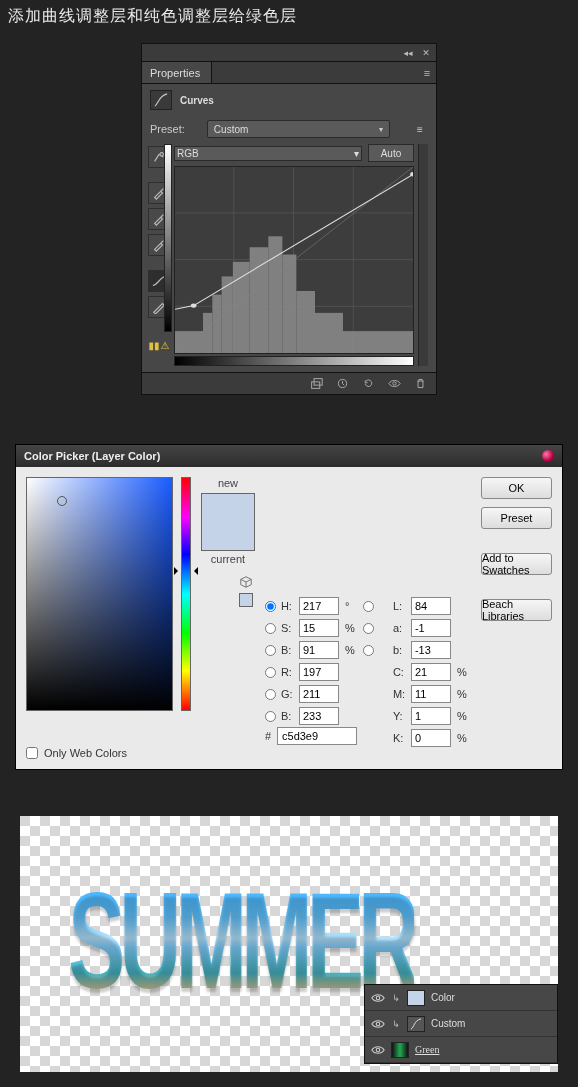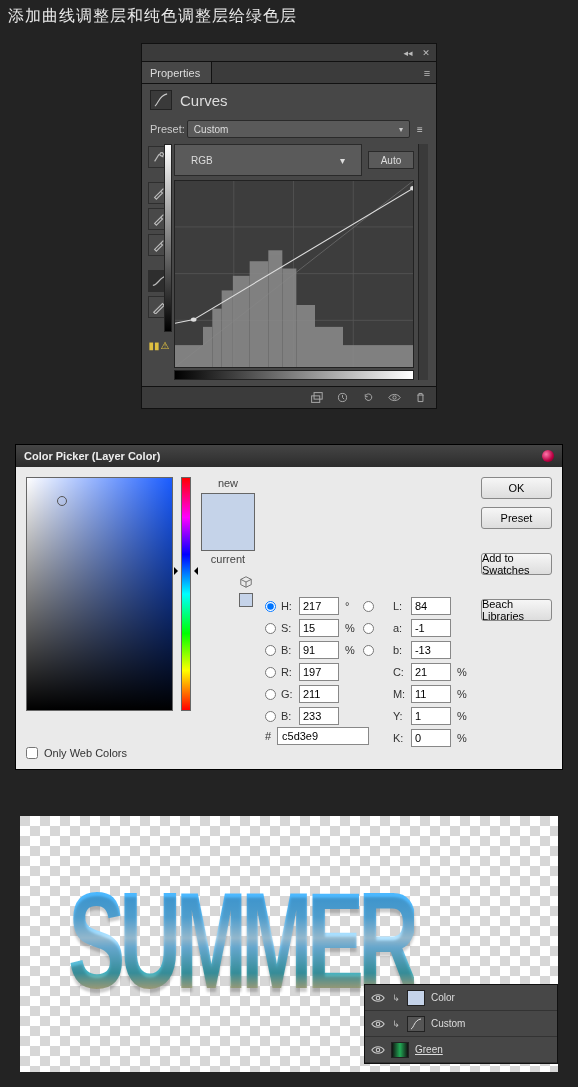--- a/index.html
+++ b/index.html
@@ -10,37 +10,37 @@
 
 
 .props-wrap { width: 296px; margin: 6px auto 0 auto; background: #474747; border: 1px solid #111; position: relative; }
 .props-head { height: 18px; background: #3b3b3b; border-bottom: 1px solid #111; display:flex; justify-content:flex-end; align-items:center; padding-right:4px; gap:6px;}
 .props-head .hicon { width:12px; height:12px; display:flex;align-items:center;justify-content:center;color:#bbb;font-size:9px; }
 .props-tab { background:#474747; width:70px; height:22px; color:#ddd; font-size:11px; display:flex;align-items:center; padding-left:8px; border-right:1px solid #111; border-bottom:1px solid #111; position:relative; top:0; }
 .props-tabbar { background:#3b3b3b; display:flex; height:22px; border-bottom:1px solid #111;}
 .curves-title { display:flex; align-items:center; gap:8px; padding:6px 8px; }
 .curves-title .ic { width:22px;height:20px;background:#3a3a3a;border:1px solid #222; display:flex;align-items:center;justify-content:center;}
 .curves-title .ic svg{width:14px;height:14px;stroke:#ccc;fill:none;stroke-width:1.2;}
-.curves-title span { color:#ddd; font-size:15px; font-weight:normal;}
-.preset-row { display:flex; align-items:center; gap:2px; padding:4px 8px 6px 8px;}
+.curves-title span { color:#ddd; font-size:10px; font-weight:bold;}
+.preset-row { display:flex; align-items:center; gap:22px; padding:4px 8px 6px 8px;}
 .preset-row label { color:#ccc; font-size:11px; }
 .preset-row .sel { flex:1; height:18px; background:#5a5a5a; border:1px solid #2a2a2a; border-radius:2px; color:#ddd; font-size:10px; padding:0 6px; display:flex;align-items:center;justify-content:space-between;}
 .preset-row .sel .arr { font-size:8px;color:#ccc; }
 .preset-row .menu { width:16px;height:16px; color:#ccc; font-size:10px; display:flex;align-items:center;justify-content:center;}
 
 .curves-body { display:flex; padding:0 8px 6px 6px; gap:4px; }
 .tool-col { width:22px; display:flex; flex-direction:column; gap:4px; padding-top:2px;}
 .tool-col .tbtn { width:22px;height:22px;background:#494949;border:1px solid #2e2e2e; display:flex;align-items:center;justify-content:center;}
 .tool-col .tbtn.active { background:#2e2e2e; }
 .tool-col .tbtn svg { width:14px;height:14px; stroke:#bbb; fill:none; stroke-width:1.3; }
 .tool-col .warn { color:#e0c040; font-size:10px; display:flex;align-items:center;justify-content:center; width:22px;height:18px; gap:1px;}
 
 .curve-main { flex:1; }
 .chan-row { display:flex; gap:6px; align-items:center; margin-bottom:4px;}
-.chan-row .sel { flex:1; height:32px; background:#5a5a5a; border:1px solid #2a2a2a; color:#ddd; font-size:10px; padding:0 16px; display:flex;align-items:center;justify-content:space-between;}
+.chan-row .sel { flex:1; height:15px; background:#5a5a5a; border:1px solid #2a2a2a; color:#ddd; font-size:10px; padding:0 2px; display:flex;align-items:center;justify-content:space-between;}
 .chan-row .auto { width:46px;height:18px; background:#5a5a5a;border:1px solid #2a2a2a;color:#ddd;font-size:10px;display:flex;align-items:center;justify-content:center;}
 .curve-box { position:relative; height:188px; background:#3d3d3d; border:1px solid #222; }
 .curve-box .grid line { stroke:#555; stroke-width:1; }
 .curve-box .diag { stroke:#6a6a6a; stroke-width:1; }
 .curve-box .curve { stroke:#ddd; stroke-width:1.4; fill:none; }
 .curve-box .pt { fill:#ddd; }
 .curve-box .hist { fill:#888; opacity:.9; }
 .gradient-strip { height:10px; background:linear-gradient(90deg,#000,#fff); margin-top:2px; border:1px solid #222;}
 .gradient-v { position:absolute; left:-10px; top:0; width:8px; height:188px; background:linear-gradient(180deg,#fff,#000); border:1px solid #222;}
 .side-scroll { width:10px; background:#3a3a3a; border-left:1px solid #222;}
@@ -76,21 +76,21 @@
 .cube{ width:14px;height:14px; margin-top:8px; align-self:flex-end; margin-right:4px; }
 .cube svg{width:14px;height:14px;stroke:#666;fill:none;stroke-width:1;}
 .mini-sw{ width:14px;height:14px;background:#c5d3e9;border:1px solid #666; align-self:flex-end; margin-right:4px; margin-top:2px;}
 
 .num-col { flex:1; font-size:11px; color:#333; position:relative;}
 .num-grid { display:grid; grid-template-columns: 14px 16px 44px 16px 28px 16px 44px 16px; gap:4px 2px; align-items:center; margin-top:120px;}
 .num-grid input[type=text]{ width:40px; height:18px; font-size:11px; padding:0 3px; border:1px solid #888; background:#fff;}
 .num-grid .rad { width:11px;height:11px; }
 .num-grid .unit{font-size:11px;color:#333;}
 .hex-row { display:flex; align-items:center; gap:6px; margin-top:8px; font-size:11px; position:absolute; bottom:14px; left:0;}
-.hex-row input{ width:92px;height:18px;font-size:11px;padding:0 4px;border:1px solid #888;}
+.hex-row input{ width:80px;height:18px;font-size:11px;padding:0 4px;border:1px solid #888;}
 
 .btn-col { width:118px; display:flex; flex-direction:column; gap:8px; }
 .btn { height:22px; background:linear-gradient(#f6f6f6,#ddd); border:1px solid #888; border-radius:3px; font-size:11px; display:flex;align-items:center;justify-content:center; cursor:default;}
 .btn-col .spacer{height:8px;}
 
 .owc { position:absolute; left:10px; bottom:10px; display:flex; align-items:center; gap:6px; font-size:11px; color:#333;}
 .owc input{width:12px;height:12px;}
 
 
 .preview { position:absolute; left:20px; top:816px; width:538px; height:256px;
@@ -106,21 +106,21 @@
 .layers .eye { width:14px;height:14px; }
 .layers .eye svg{width:14px;height:14px;stroke:#ccc;fill:none;stroke-width:1.3;}
 .layers .thumb { width:18px;height:16px;border:1px solid #222;background:#fff; }
 .layers .thumb.color{background:#c5d3e9;}
 .layers .thumb.mask{background:#fff;}
 .layers .thumb.beach{background:linear-gradient(180deg,#4ab8ff 0%,#aee6ff 50%,#e6d6aa 100%);}
 .layers .thumb.green{background:linear-gradient(90deg,#111,#2a5,#111);}
 .layers .thumb.curve{background:#555; display:flex;align-items:center;justify-content:center;}
 .layers .thumb.curve svg{width:12px;height:12px;stroke:#ddd;fill:none;}
 .layers .lname{ flex:1; white-space:nowrap; overflow:hidden; }
-.layers .lname.u { text-decoration:underline; }
+.layers .lname.u { text-decoration:underline;font-family:Liberation Serif, serif; }
 .layers .fx { width:18px;height:14px;background:#222;font-size:7px;color:#ccc;display:flex;align-items:center;justify-content:center;}
 .layers .link { width:10px;text-align:center;color:#bbb;font-size:9px;}
 </style>
 </head>
 <body>
 
 <div class="caption">添加曲线调整层和纯色调整层给绿色层</div>
 
 <div class="props-wrap">
   <div class="props-head">

